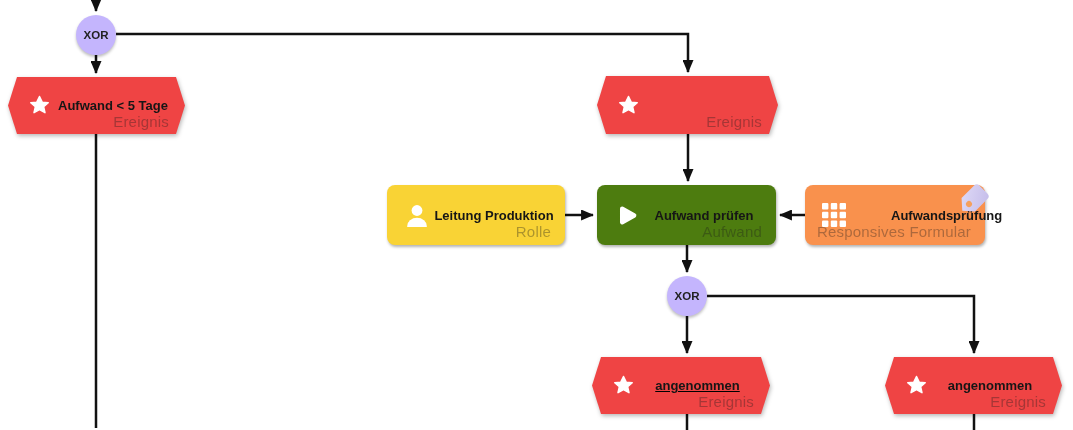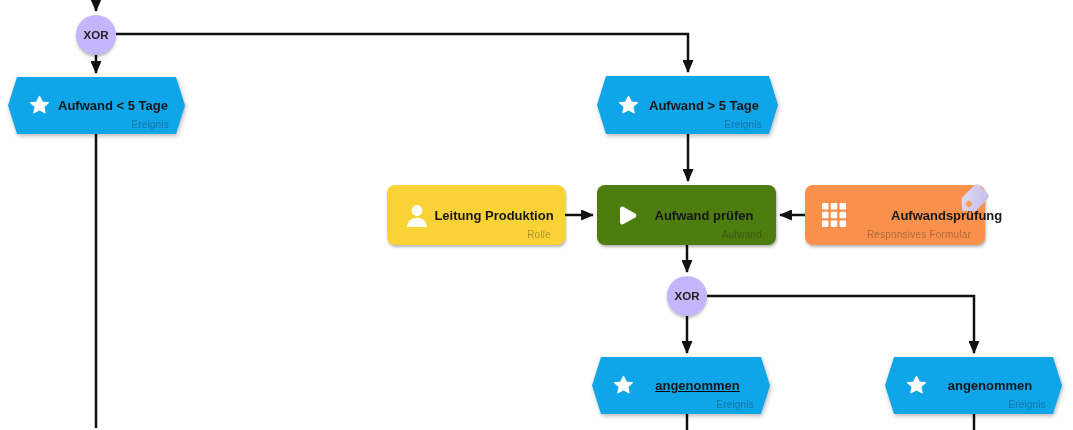--- a/index.html
+++ b/index.html
@@ -5,38 +5,38 @@
   html,body{margin:0;padding:0;background:#ffffff;}
   body{width:1073px;height:430px;overflow:hidden;position:relative;
        font-family:"Liberation Sans", sans-serif;}
   #canvas{position:absolute;left:0;top:0;width:1073px;height:430px;}
 
   
   #connectors{position:absolute;left:0;top:0;pointer-events:none;}
 
   
   .hex-wrap{position:absolute;filter:drop-shadow(1px 2px 2px rgba(0,0,0,0.28));}
-  .hex{width:100%;height:100%;background:#0ea5e9;position:relative;
+  .hex{width:100%;height:100%;background:#ef4444;position:relative;
        display:flex;align-items:center;
        clip-path:polygon(9px 0,calc(100% - 9px) 0,100% 50%,calc(100% - 9px) 100%,9px 100%,0 50%);}
   .hex .node-icon{margin-left:20px;flex:0 0 auto;display:flex;}
   .hex .node-label{flex:1;text-align:center;font-weight:bold;font-size:13px;color:#161616;padding-right:10px;}
   .hex .type-label{position:absolute;right:16px;bottom:4px;}
 
   
   .rect-node{position:absolute;border-radius:8px;display:flex;align-items:center;
              box-shadow:1px 2px 3px rgba(0,0,0,0.30);}
   .rect-node .node-icon{margin-left:16px;flex:0 0 auto;display:flex;}
   .rect-node .node-label{flex:1;text-align:center;font-weight:bold;font-size:13px;color:#161616;padding-right:8px;}
   .rect-node .type-label{position:absolute;right:14px;bottom:5px;}
   .role-node{background:#f9d335;}
   .func-node{background:#4d7c0f;}
   .form-node{background:#f9914d;}
 
-  .type-label{font-size:10px;color:rgba(30,30,30,0.35);letter-spacing:.2px;}
+  .type-label{font-size:15px;color:rgba(30,30,30,0.35);letter-spacing:.2px;}
 
   
   .gateway{position:absolute;width:40px;height:40px;border-radius:50%;background:#c4b5fd;
            display:flex;align-items:center;justify-content:center;
            font-weight:bold;font-size:11.5px;color:#222;
            box-shadow:0 2px 3px rgba(0,0,0,0.25);}
 
   
   .tag-badge{position:absolute;left:951px;top:174px;width:48px;height:48px;}
 
@@ -90,21 +90,20 @@
     </div>
   </div>
 
   <div class="hex-wrap" id="ev-gt5">
     <div class="hex">
       <span class="node-icon">
         <svg width="23" height="23" viewBox="0 0 24 24">
             <path d="M12 2.6l2.8 5.9 6.3.6-4.8 4.2 1.4 6.2L12 16.3 6.3 19.5l1.4-6.2-4.8-4.2 6.3-.6z" fill="#fff" stroke="#fff" stroke-width="1.6" stroke-linejoin="round"></path>
           </svg>
       </span>
-      <span class="node-label">Aufwand &gt; 5 Tage</span>
       <span class="type-label">Ereignis</span>
     </div>
   </div>
 
   <div class="rect-node role-node" id="role-box">
     <span class="node-icon">
       <svg width="28" height="28" viewBox="0 0 28 28">
           <circle cx="14" cy="9.5" r="5.4" fill="#fff"></circle>
           <path d="M4.2,26 v-1 a9.8,8.2 0 0 1 19.6,0 v1 Z" fill="#fff"></path>
         </svg>

